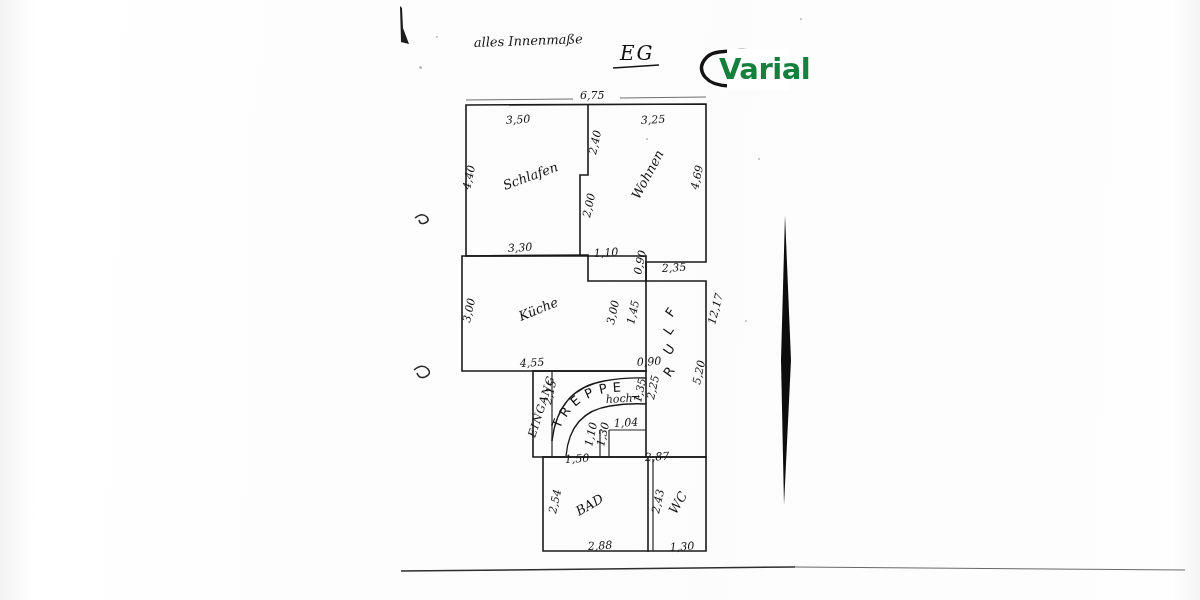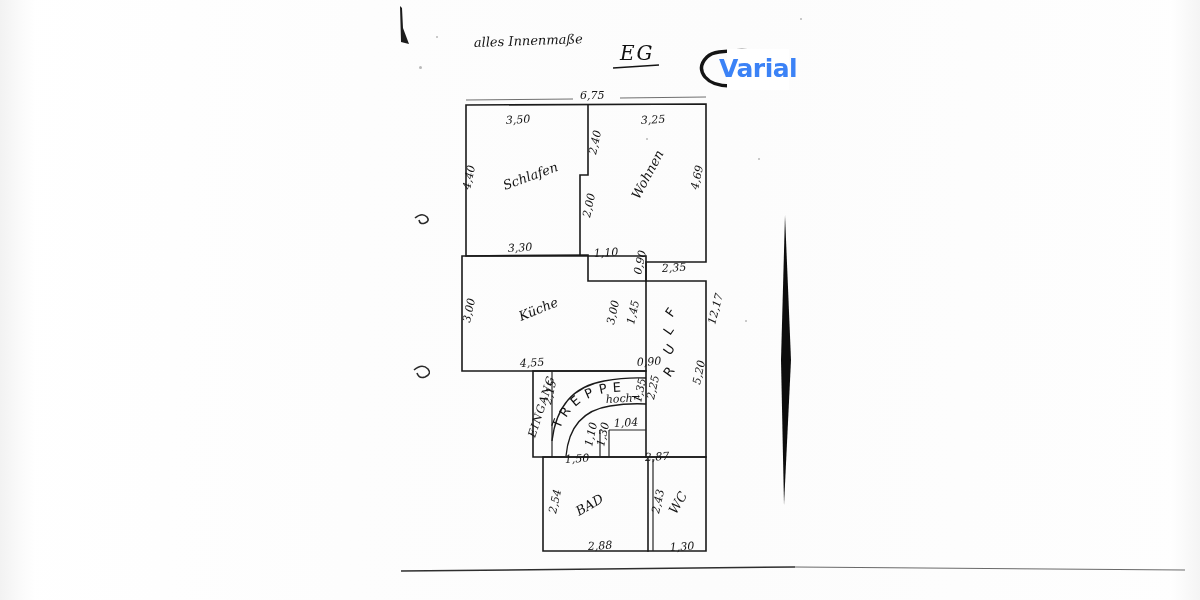--- a/index.html
+++ b/index.html
@@ -97,22 +97,22 @@
     top: 48px;
     width: 92px;
     height: 42px;
   }
   #varial-logo .logo-text {
     position: absolute;
     left: 22px;
     top: 6px;
     font-family: "DejaVu Sans", sans-serif;
     font-weight: bold;
-    font-size: 25px;
-    color: #3b82f6;
+    font-size: 29px;
+    color: #15803d;
     letter-spacing: -0.5px;
     line-height: 30px;
   }
   .speck {
     position: absolute;
     background: #b9b9b9;
     border-radius: 50%;
   }
 </style>
 </head>

